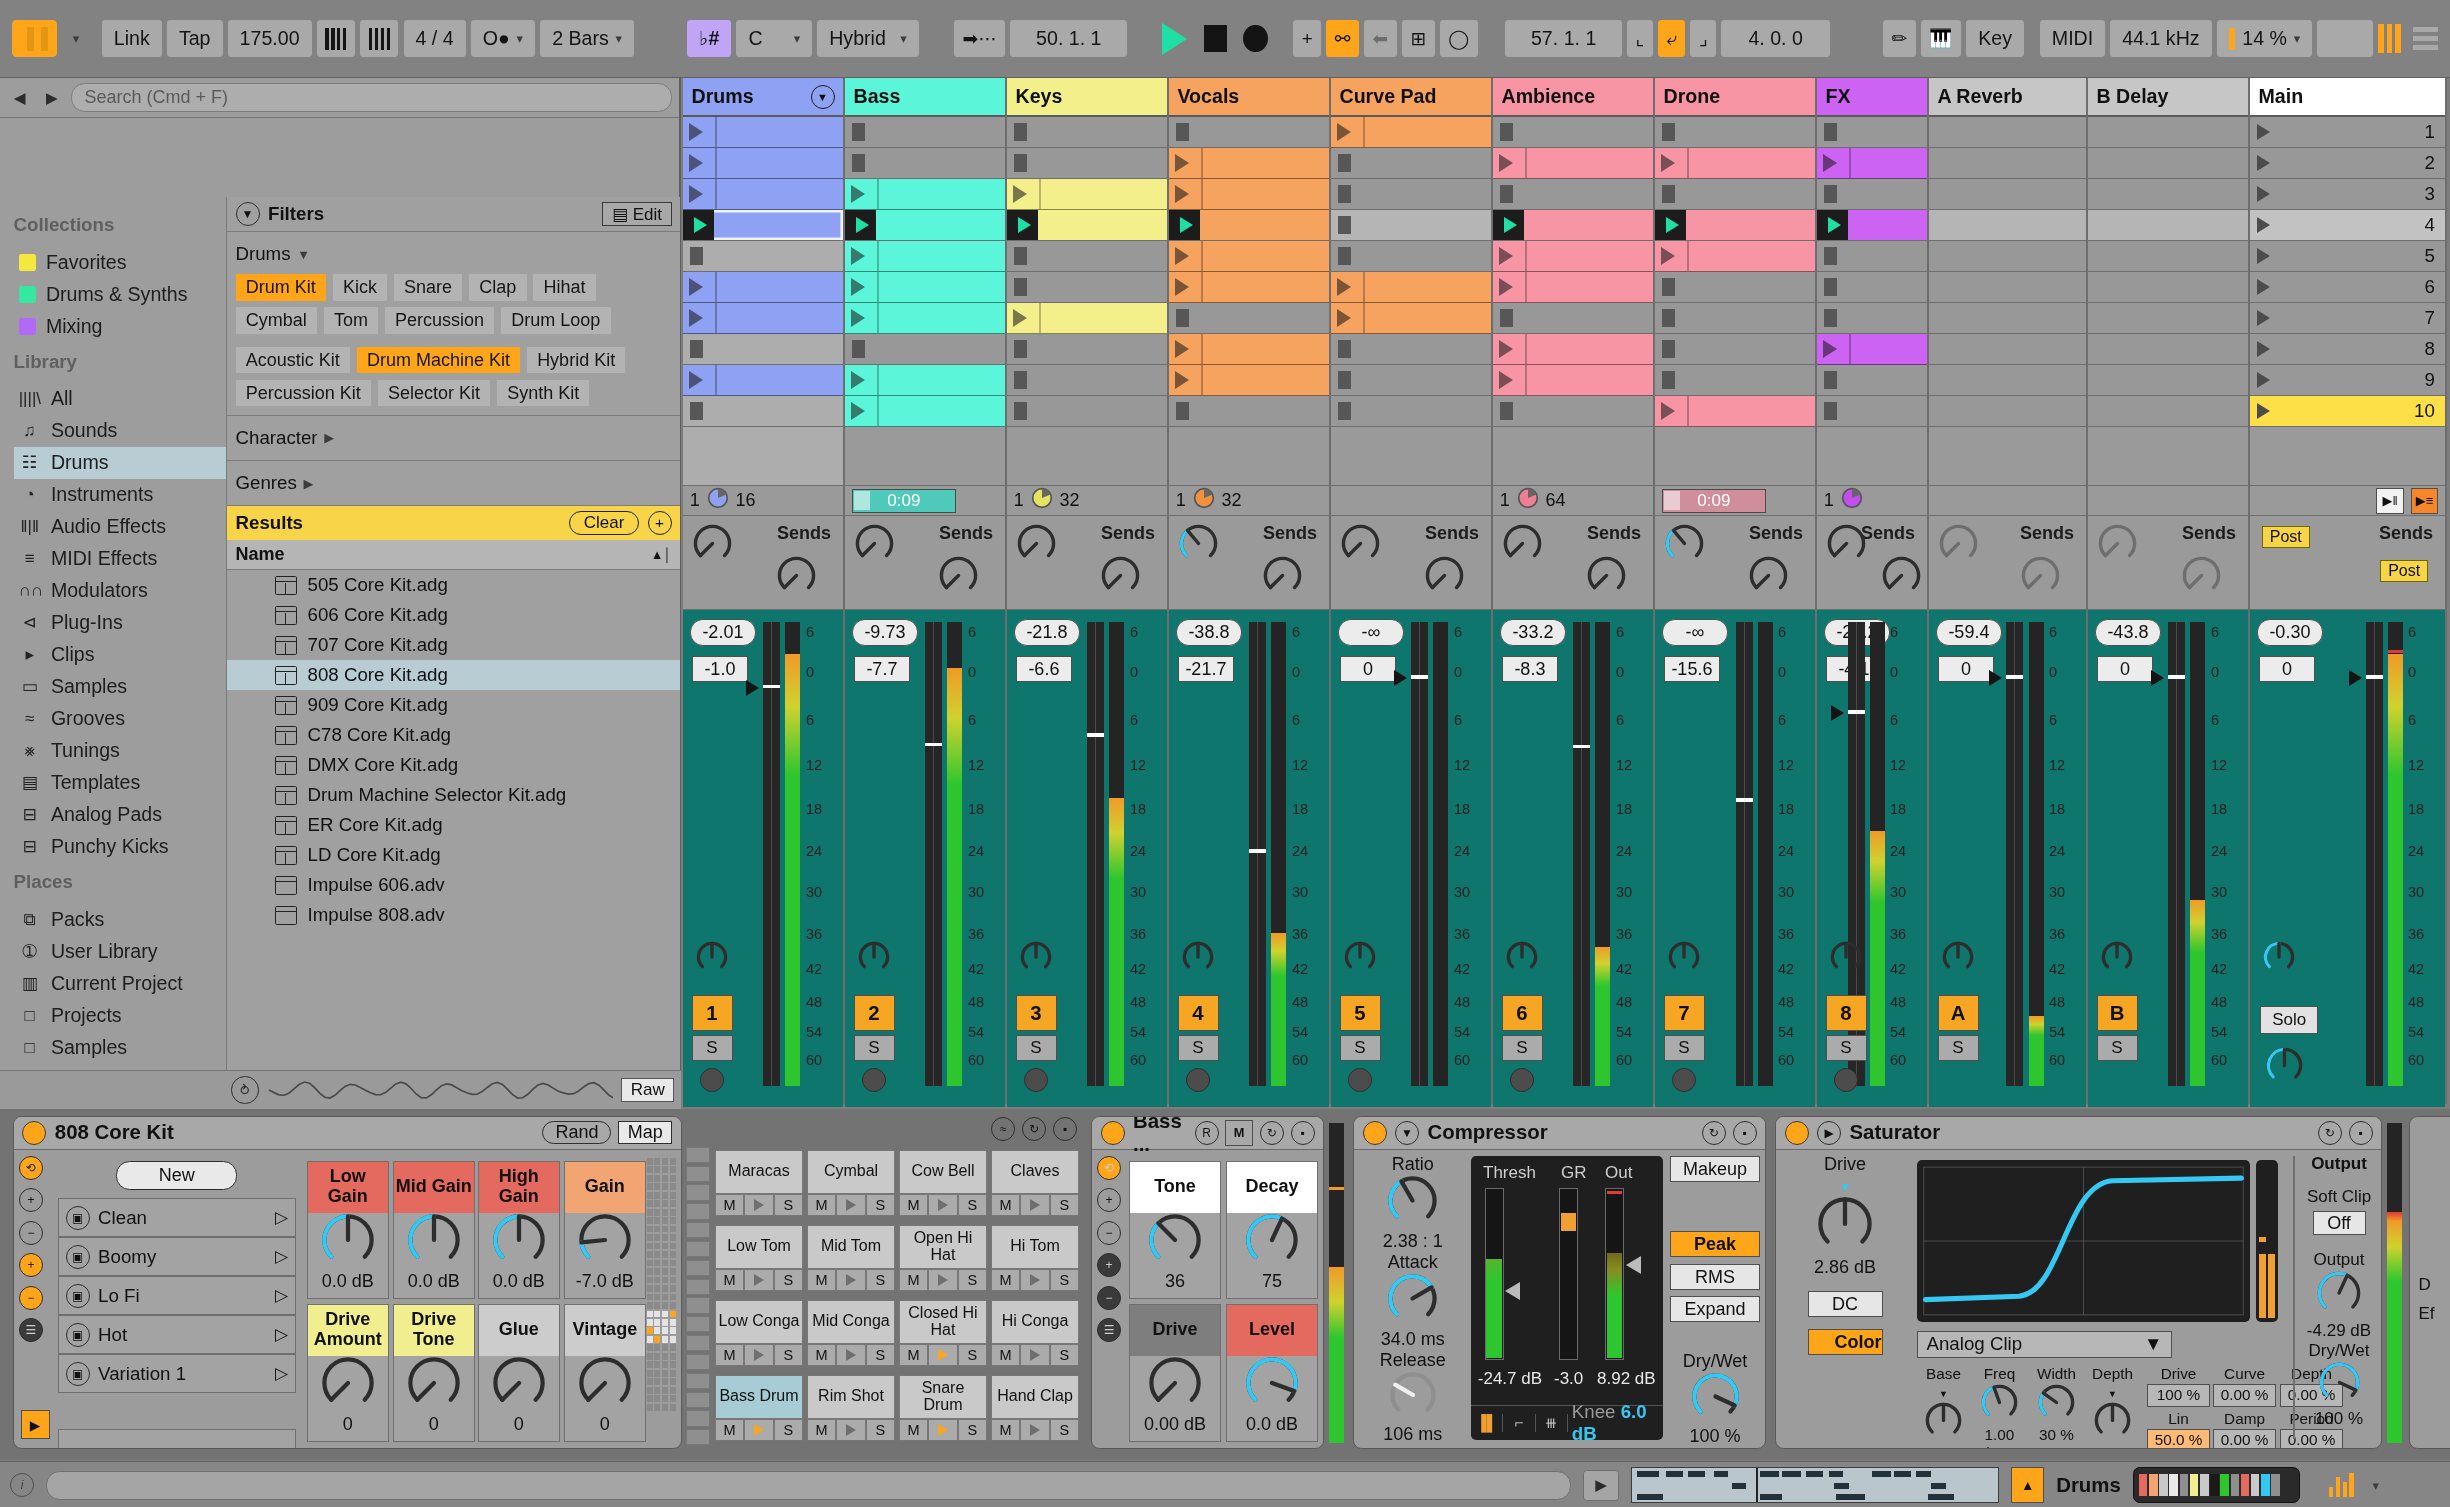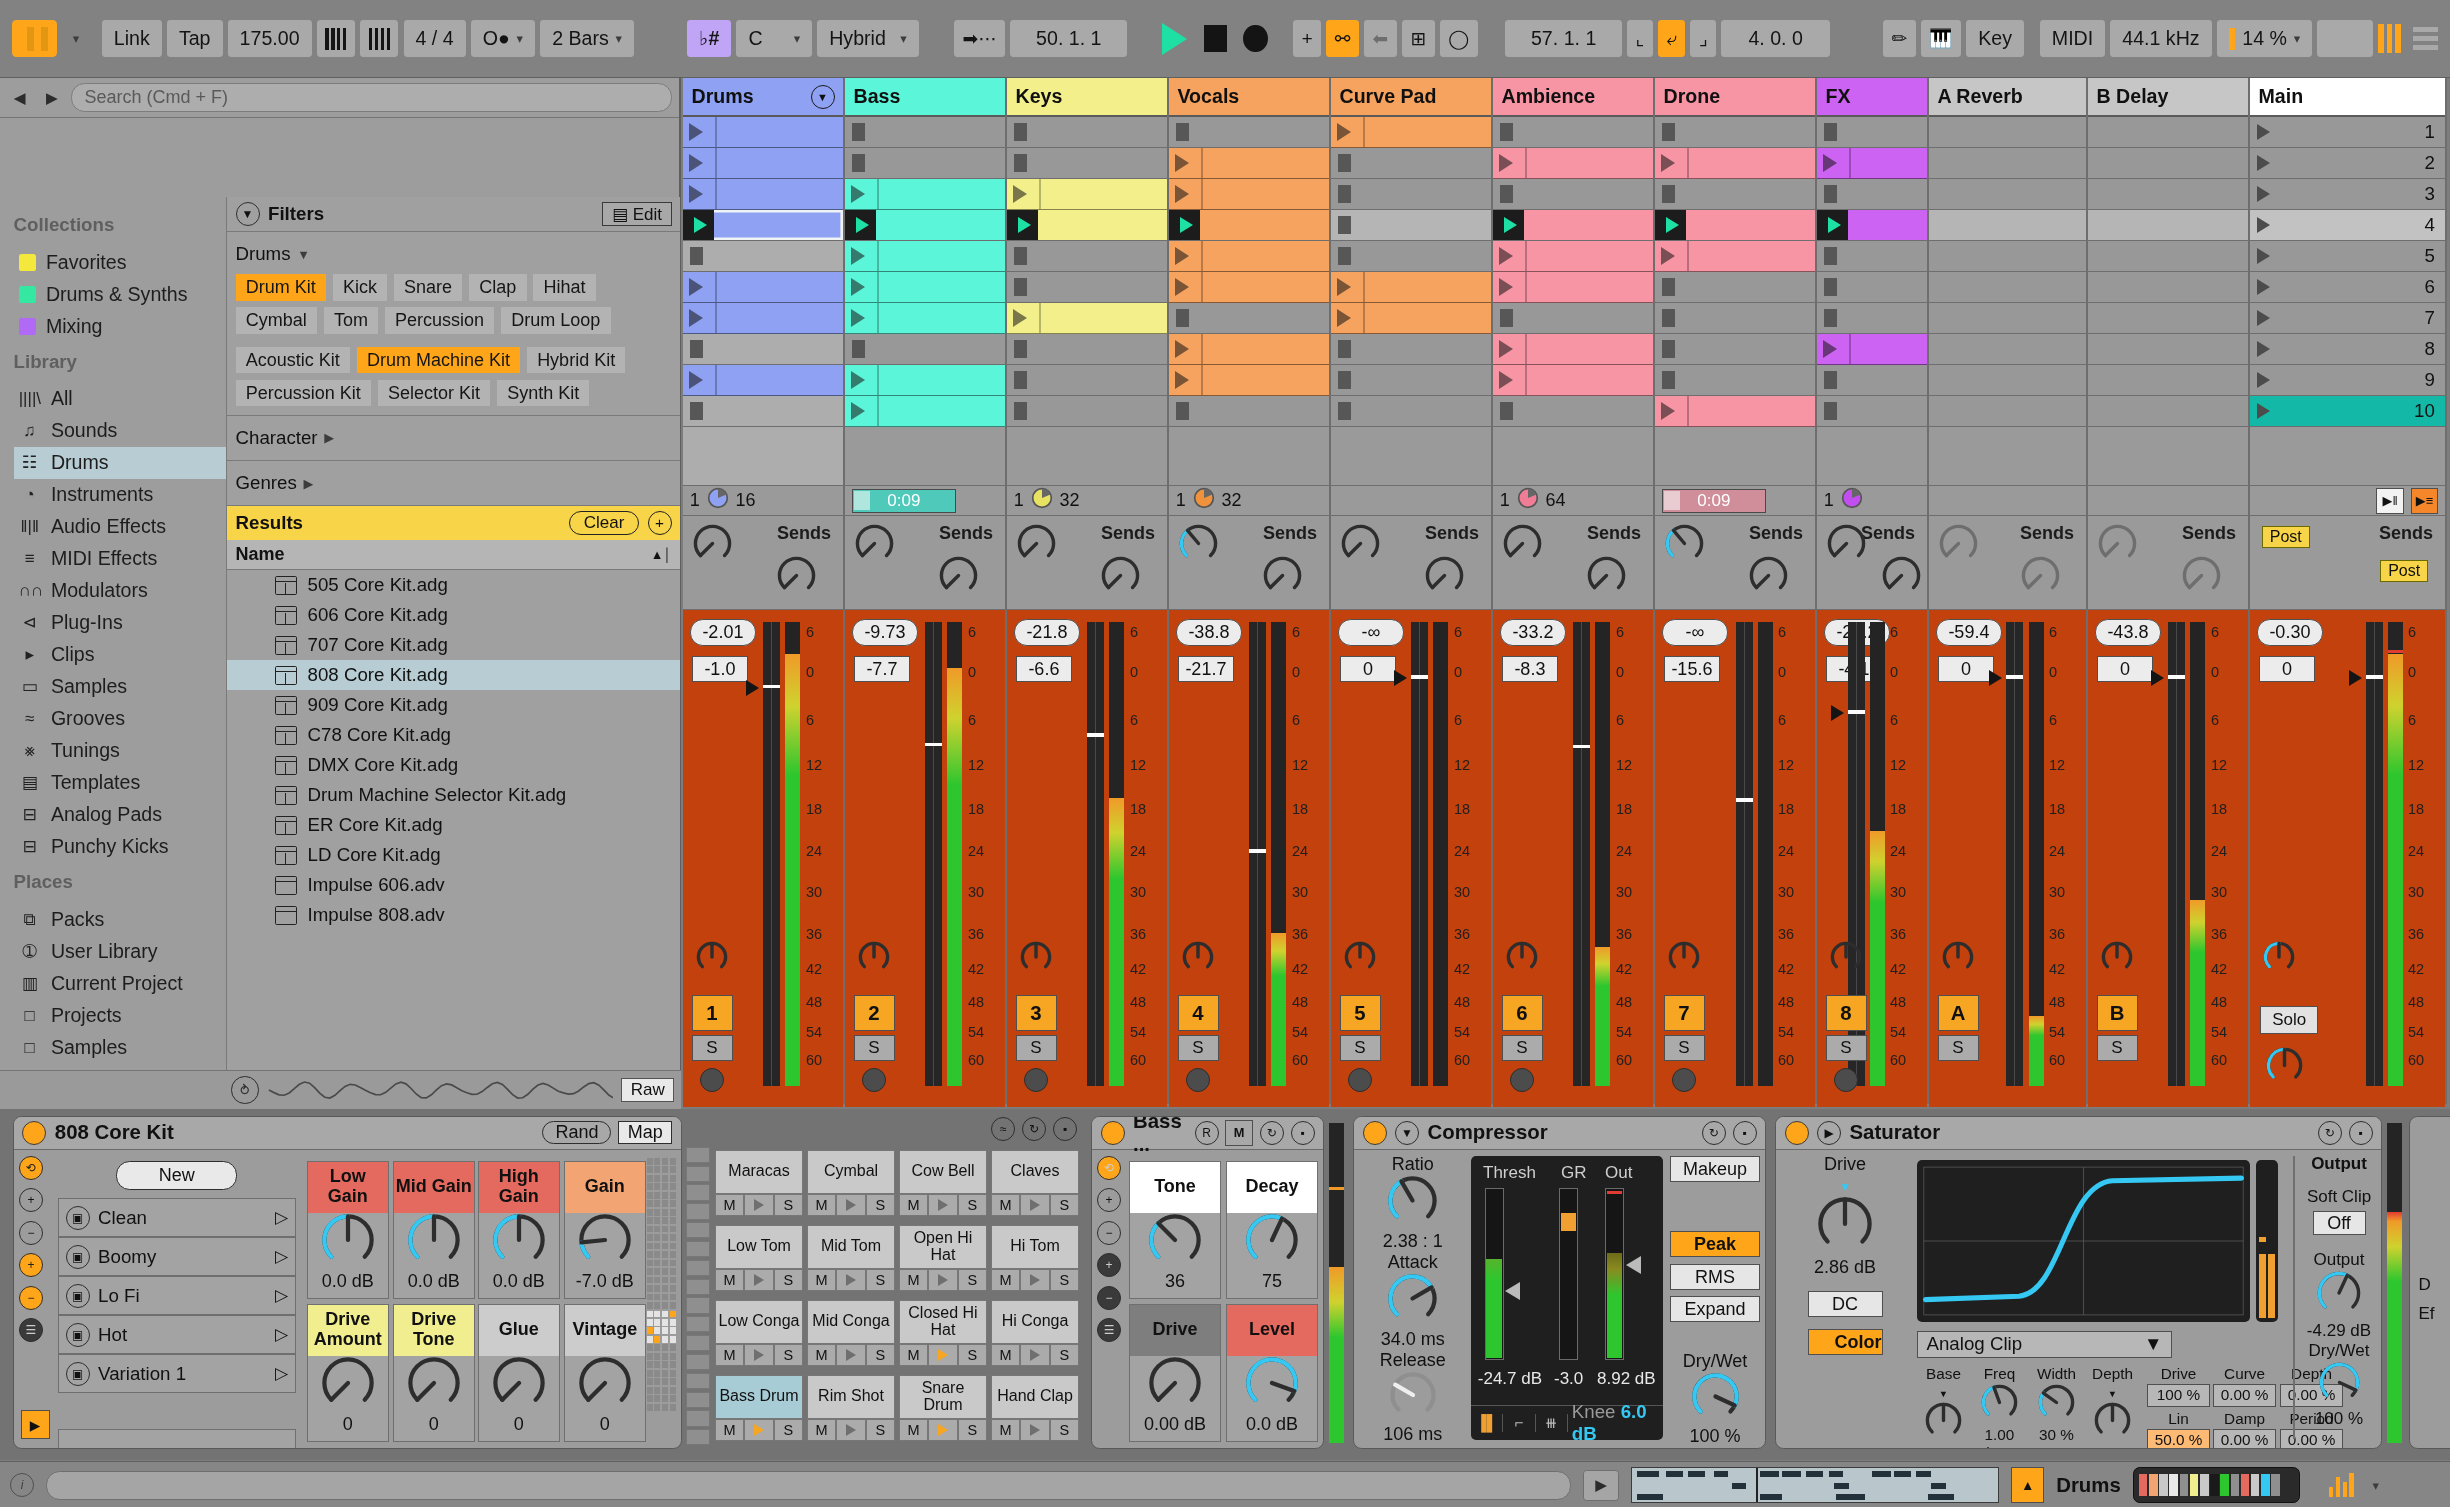--- a/index.html
+++ b/index.html
@@ -58,21 +58,21 @@
   .fold{margin-left:auto;width:22px;height:22px;border:1.7px solid #1a1a1a;border-radius:50%;display:flex;align-items:center;justify-content:center;font-size:11px;}
   .slot{height:31px;border-bottom:1.7px solid #6e6e6e;box-sizing:border-box;position:relative;display:flex;align-items:center;}
   .slot .sq{width:12.8px;height:18px;background:#575757;margin-left:6.8px;}
   .slot .ltri{width:0;height:0;border-left:14.5px solid rgba(20,20,20,.55);border-top:9.4px solid transparent;border-bottom:9.4px solid transparent;margin-left:6px;}
   .slot .pbox{width:31px;height:100%;background:#1c1c1c;display:flex;align-items:center;justify-content:center;flex:none;}
   .slot .gtri{width:0;height:0;border-left:13.6px solid #1fe0a4;border-top:8.5px solid transparent;border-bottom:8.5px solid transparent;margin-left:3.4px;}
   .gap{height:58px;background:#9a9a9a;}
   .strow{height:31px;background:#9a9a9a;border-top:1.7px solid #6e6e6e;border-bottom:1.7px solid #6e6e6e;box-sizing:border-box;display:flex;align-items:center;font-size:18px;gap:6.8px;}
   .sends{height:94px;background:#9a9a9a;position:relative;border-bottom:1.7px solid #6e6e6e;box-sizing:border-box;}
   .sends .lbl{position:absolute;right:12px;top:6.8px;font-size:18px;font-weight:bold;color:#1c1c1c;}
-  .mix{height:497px;background:#c2410c;position:relative;}
+  .mix{height:497px;background:#0f766e;position:relative;}
   .pill{position:absolute;left:6.8px;top:8.5px;background:#ececec;border:1.7px solid #4f4f4f;border-radius:12.8px;height:25.5px;min-width:54px;text-align:center;line-height:25.5px;font-size:18px;padding:0 5.1px;}
   .vbox{position:absolute;left:8.5px;top:46px;background:#ececec;border:1.7px solid #4f4f4f;height:24px;min-width:48px;text-align:center;line-height:24px;font-size:18px;padding:0 3.4px;}
   .fader{position:absolute;top:12px;width:17px;height:464px;background:#262626;}
   .fader .hndl{position:absolute;left:0;right:0;height:3.4px;background:#fdfdfd;}
   .fader:before{content:"";position:absolute;left:7.7px;top:0;bottom:0;width:1.7px;background:#4a4a4a;}
   .meterbar{position:absolute;top:12px;width:15.3px;height:464px;background:#242424;overflow:hidden;}
   .meterbar .fill{position:absolute;left:0;right:0;bottom:0;background:linear-gradient(to top,#2ec62e 0%,#2ec62e 72%,#cfd22e 88%,#f09a28 100%);}
   .mtick{position:absolute;font-size:14.5px;color:#1f1f1f;}
   .mark{position:absolute;width:0;height:0;border-left:13.6px solid #141414;border-top:8.5px solid transparent;border-bottom:8.5px solid transparent;}
   .panknob{position:absolute;}
@@ -1299,21 +1299,21 @@
           <span style="margin-left: auto; margin-right: 10.2px; font-size: 18.7px;">7</span>
         </div>
         <div class="slot" style="background: rgb(152, 152, 152);">
           <span style="width: 0px; height: 0px; border-left: 13.6px solid rgb(76, 76, 76); border-top: 8.5px solid transparent; border-bottom: 8.5px solid transparent; margin-left: 6.8px;"></span>
           <span style="margin-left: auto; margin-right: 10.2px; font-size: 18.7px;">8</span>
         </div>
         <div class="slot" style="background: rgb(152, 152, 152);">
           <span style="width: 0px; height: 0px; border-left: 13.6px solid rgb(76, 76, 76); border-top: 8.5px solid transparent; border-bottom: 8.5px solid transparent; margin-left: 6.8px;"></span>
           <span style="margin-left: auto; margin-right: 10.2px; font-size: 18.7px;">9</span>
         </div>
-        <div class="slot" style="background: #14b8a6;">
+        <div class="slot" style="background: #fde047;">
           <span style="width: 0px; height: 0px; border-left: 13.6px solid rgb(76, 76, 76); border-top: 8.5px solid transparent; border-bottom: 8.5px solid transparent; margin-left: 6.8px;"></span>
           <span style="margin-left: auto; margin-right: 10.2px; font-size: 18.7px;">10</span>
         </div>
         <div class="gap"></div>
         <div class="strow">
           <span class="sq"></span>
           <span style="flex: 1 1 0%;"></span>
           <span class="mainbtn" style="background: rgb(242, 242, 242);">▶‖</span>
           <span class="mainbtn" style="background: rgb(246, 134, 42); margin-right: 6.8px;">▶≡</span>
         </div>

